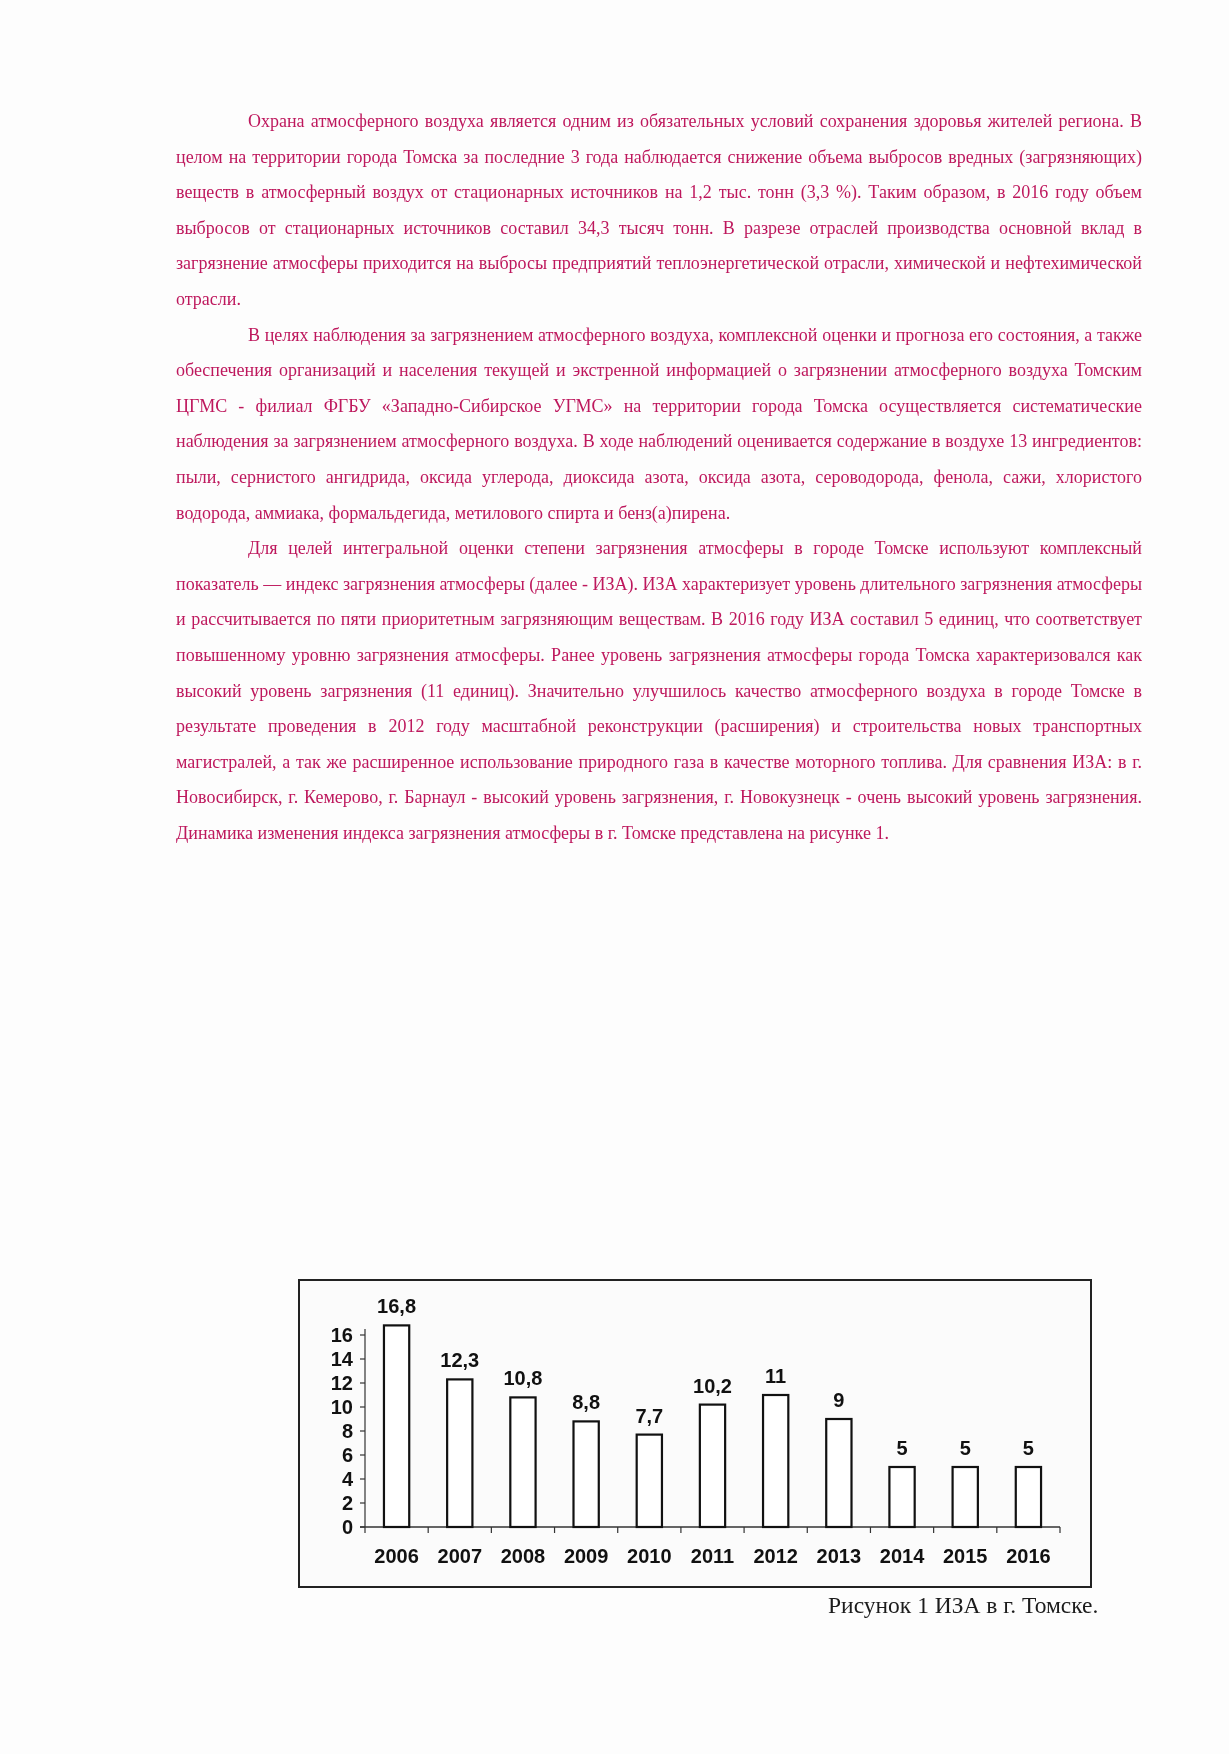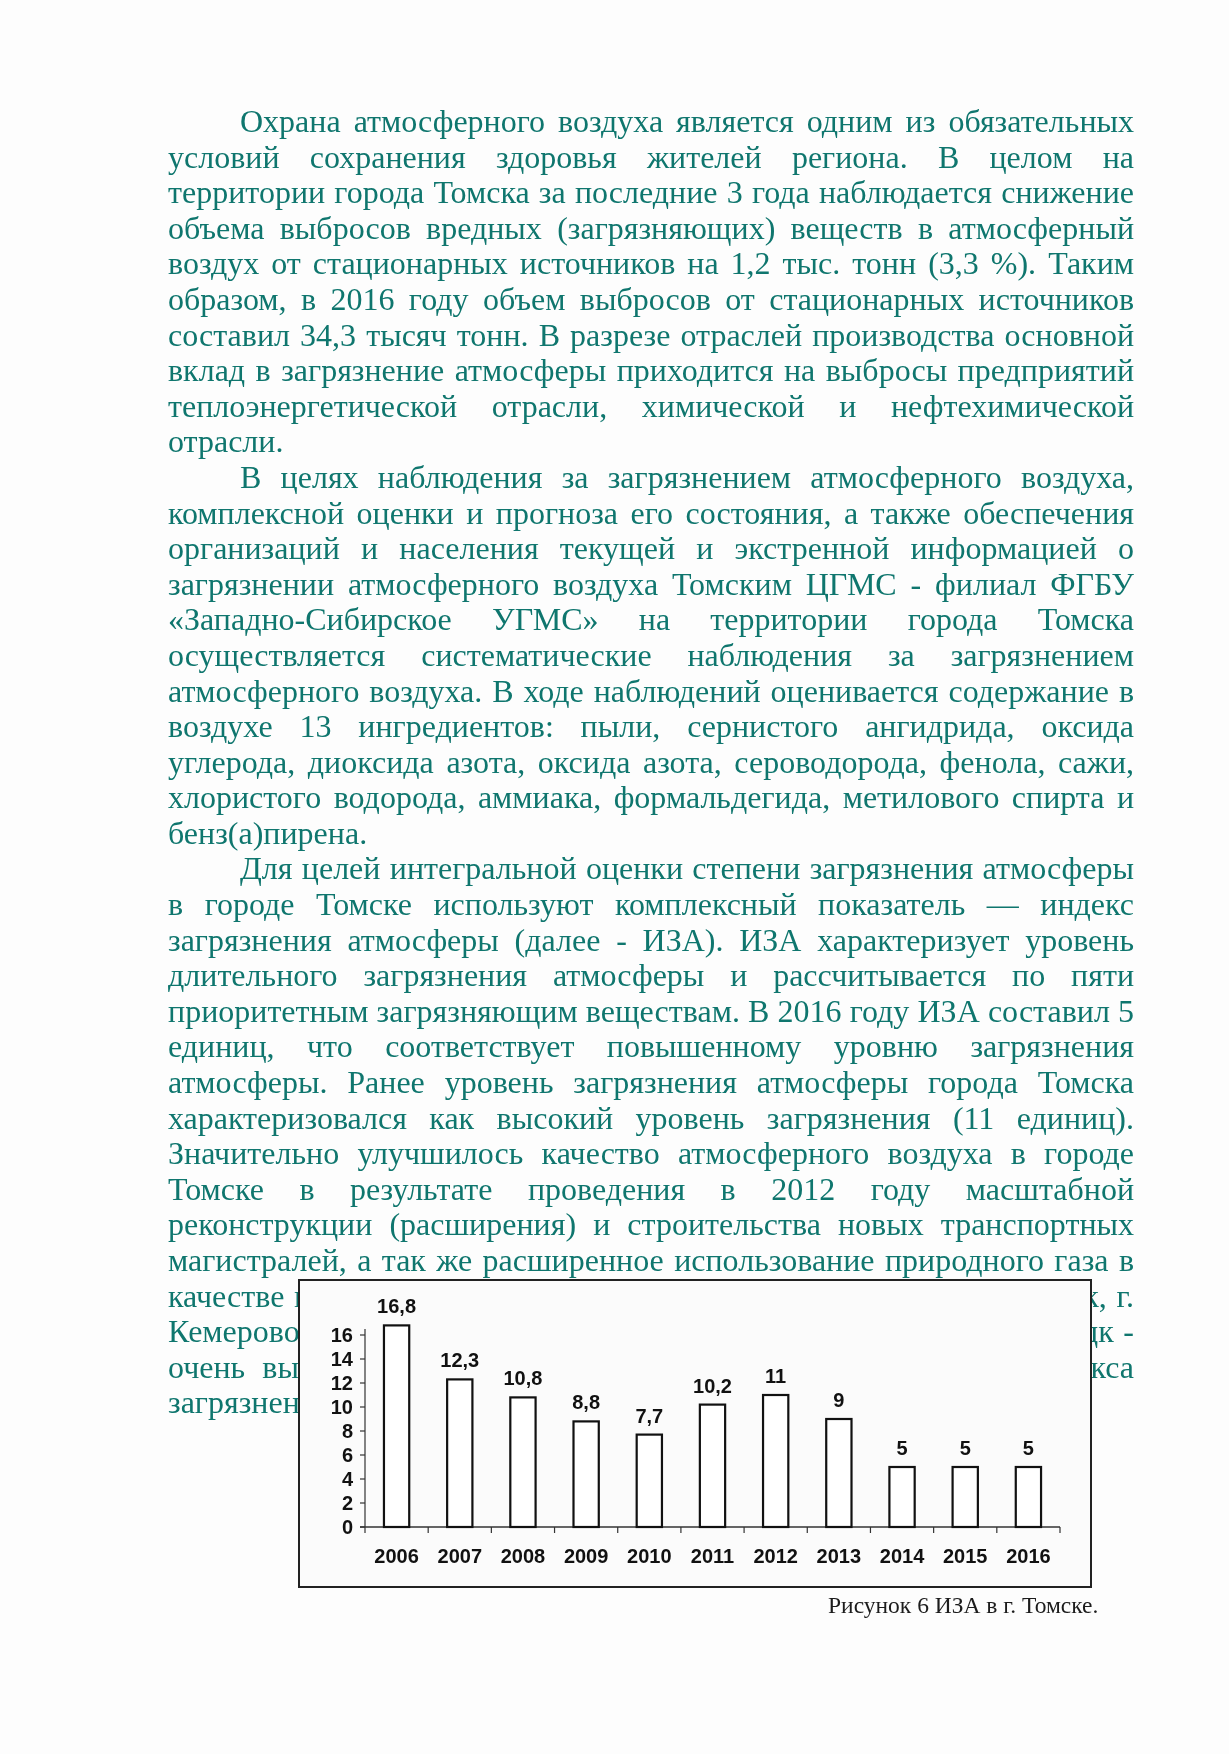--- a/index.html
+++ b/index.html
@@ -1,21 +1,21 @@
 <!DOCTYPE html>
 <html><head>
 <meta charset="utf-8">
 <style>
   html, body { margin: 0; padding: 0; background: #ffffff; }
   body { width: 1229px; height: 1754px; position: relative; overflow: hidden; }
   .page { position: absolute; left: 0; top: 0; width: 1229px; height: 1754px; background: #fdfdfd; }
   .text-block {
-    position: absolute; left: 168px; width: 966px; top: 104px;
-    font-family: "Liberation Serif", serif; font-size: 32px; line-height: 35.6px;
-    color: #0f766e; text-align: justify;
+    position: absolute; left: 176px; width: 966px; top: 104px;
+    font-family: "Liberation Serif", serif; font-size: 18px; line-height: 35.6px;
+    color: #be185d; text-align: justify;
   }
   .text-block p { margin: 0; text-indent: 72px; text-align: justify; }
   .chart-frame {
     position: absolute; left: 298px; top: 1279px; width: 794px; height: 309px;
     border: 2px solid #222; box-sizing: border-box; background: #fbfbfb;
   }
   .chart-frame svg { position: absolute; left: 0; top: 0; }
   .caption {
     position: absolute; left: 828px; top: 1592px;
     font-family: "Liberation Serif", serif; font-size: 23.5px; color: #1c1c1c;
@@ -97,14 +97,14 @@
         <text x="602.0454545454545" y="282" text-anchor="middle" font-size="20" class="cat-label">2014</text>
         <rect x="652.5909090909091" y="186" width="25.272727272727273" height="60" fill="#ffffff" stroke="#111111" stroke-width="2.2"></rect>
         <text x="665.2272727272727" y="174" text-anchor="middle" font-size="20" class="val-label">5</text>
         <text x="665.2272727272727" y="282" text-anchor="middle" font-size="20" class="cat-label">2015</text>
         <rect x="715.7727272727273" y="186" width="25.272727272727273" height="60" fill="#ffffff" stroke="#111111" stroke-width="2.2"></rect>
         <text x="728.4090909090909" y="174" text-anchor="middle" font-size="20" class="val-label">5</text>
         <text x="728.4090909090909" y="282" text-anchor="middle" font-size="20" class="cat-label">2016</text>
       </svg>
   </div>
 
-  <div class="caption">Рисунок 6 ИЗА в г. Томске.</div>
+  <div class="caption">Рисунок 1 ИЗА в г. Томске.</div>
 </div>
 
 </body></html>

